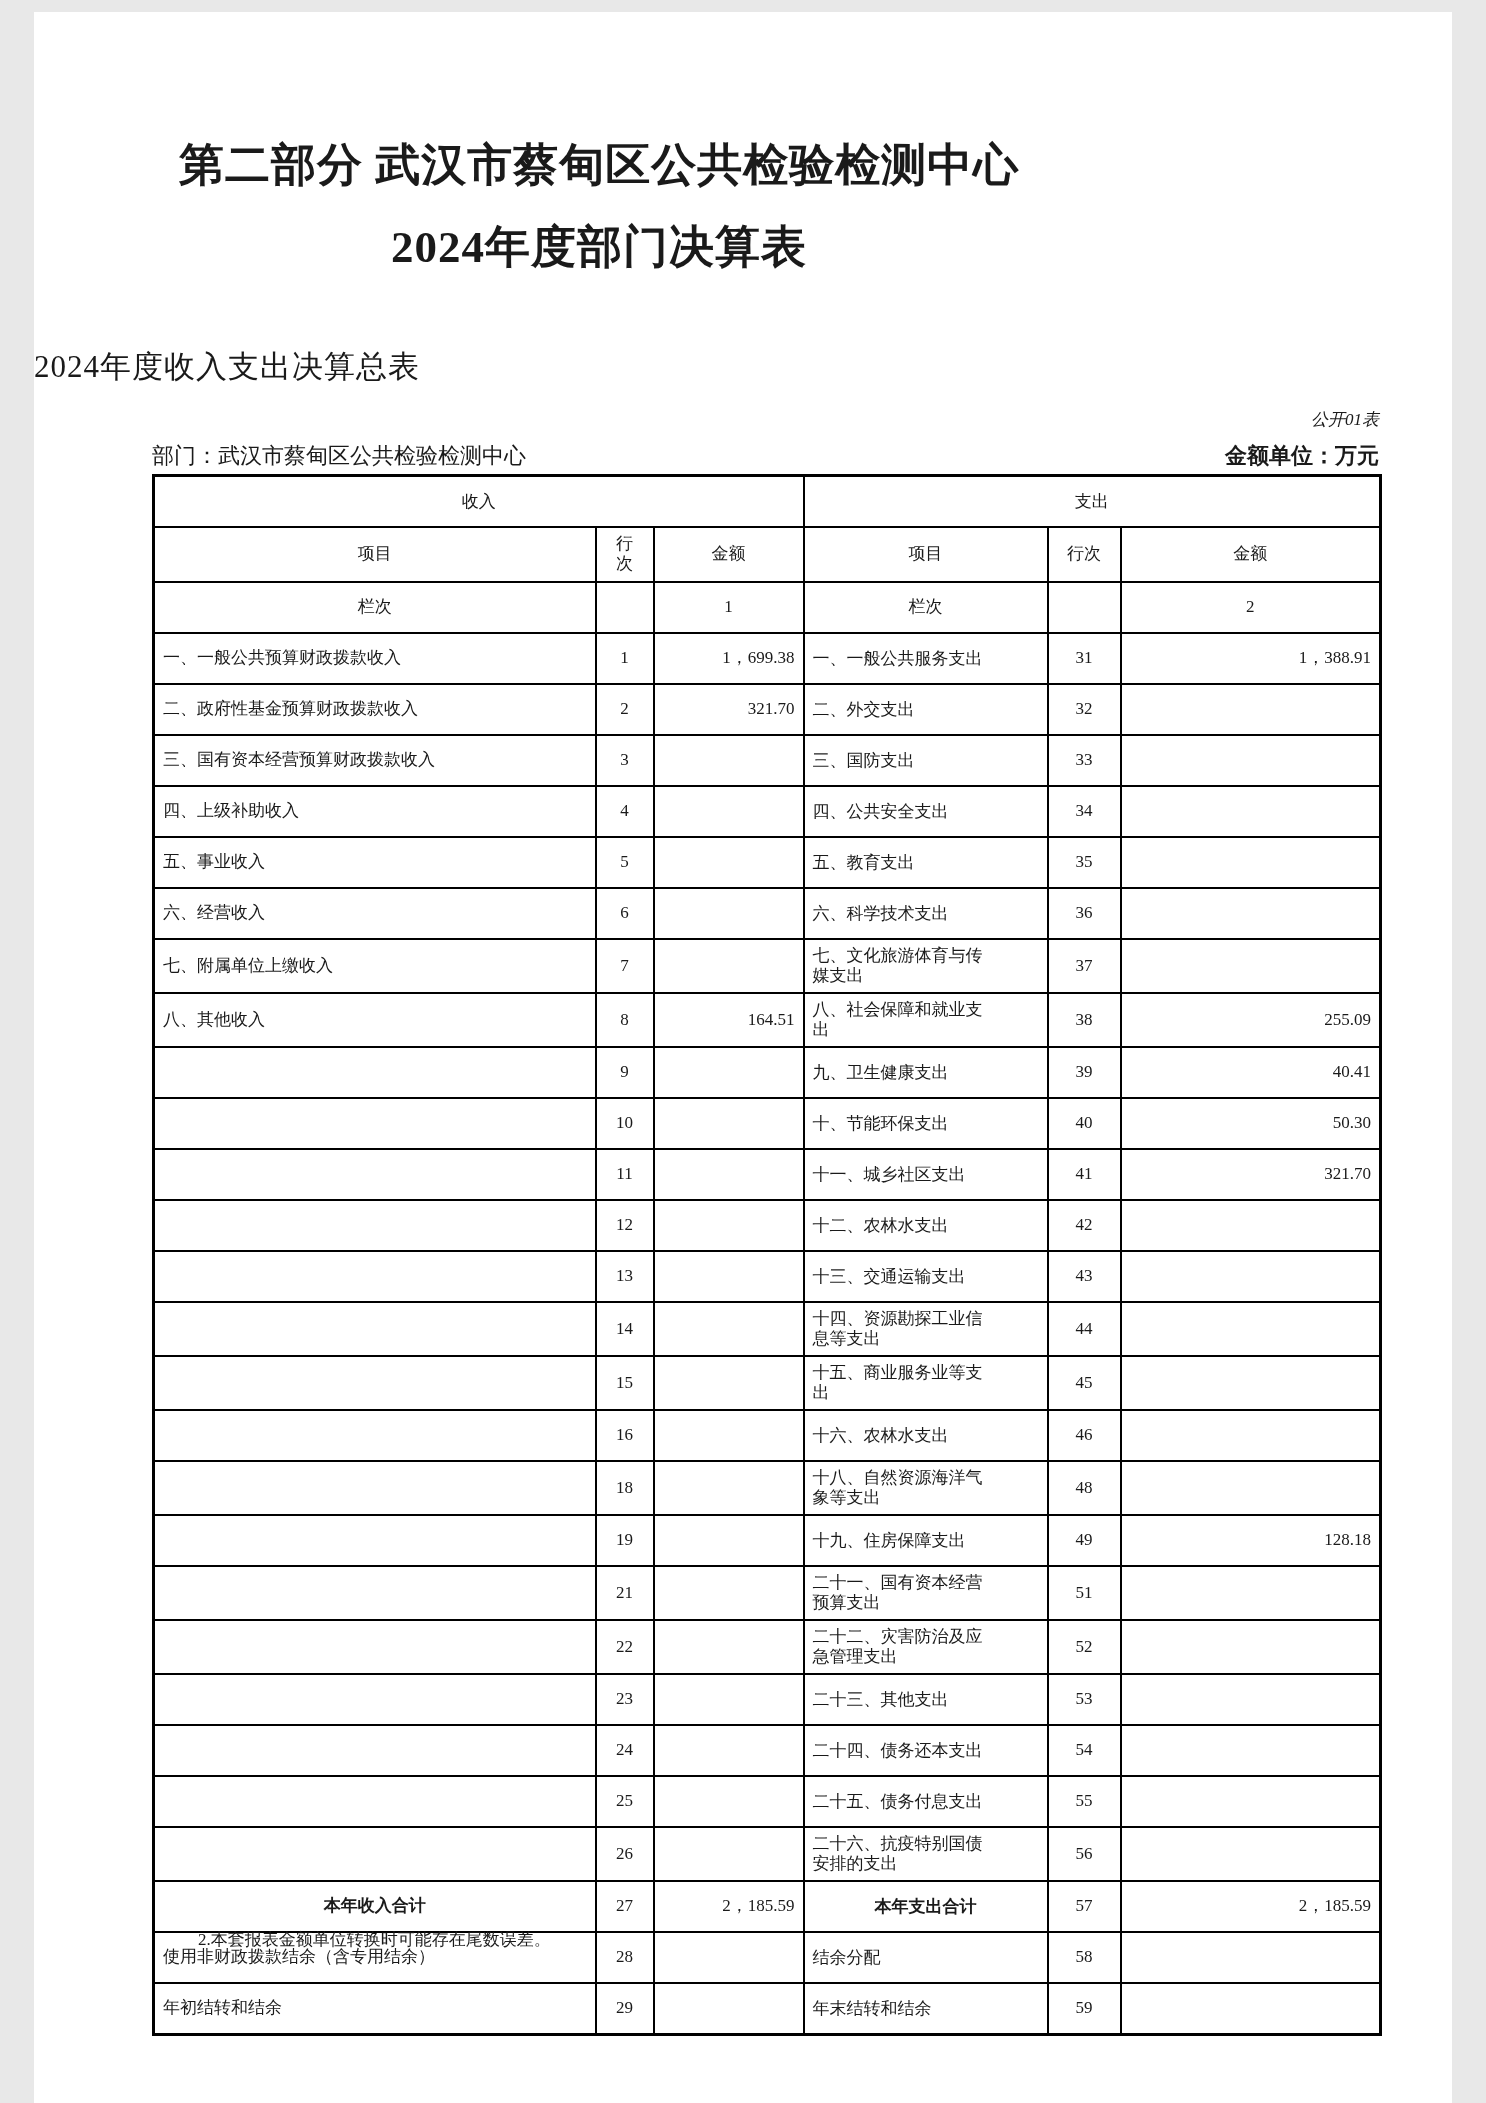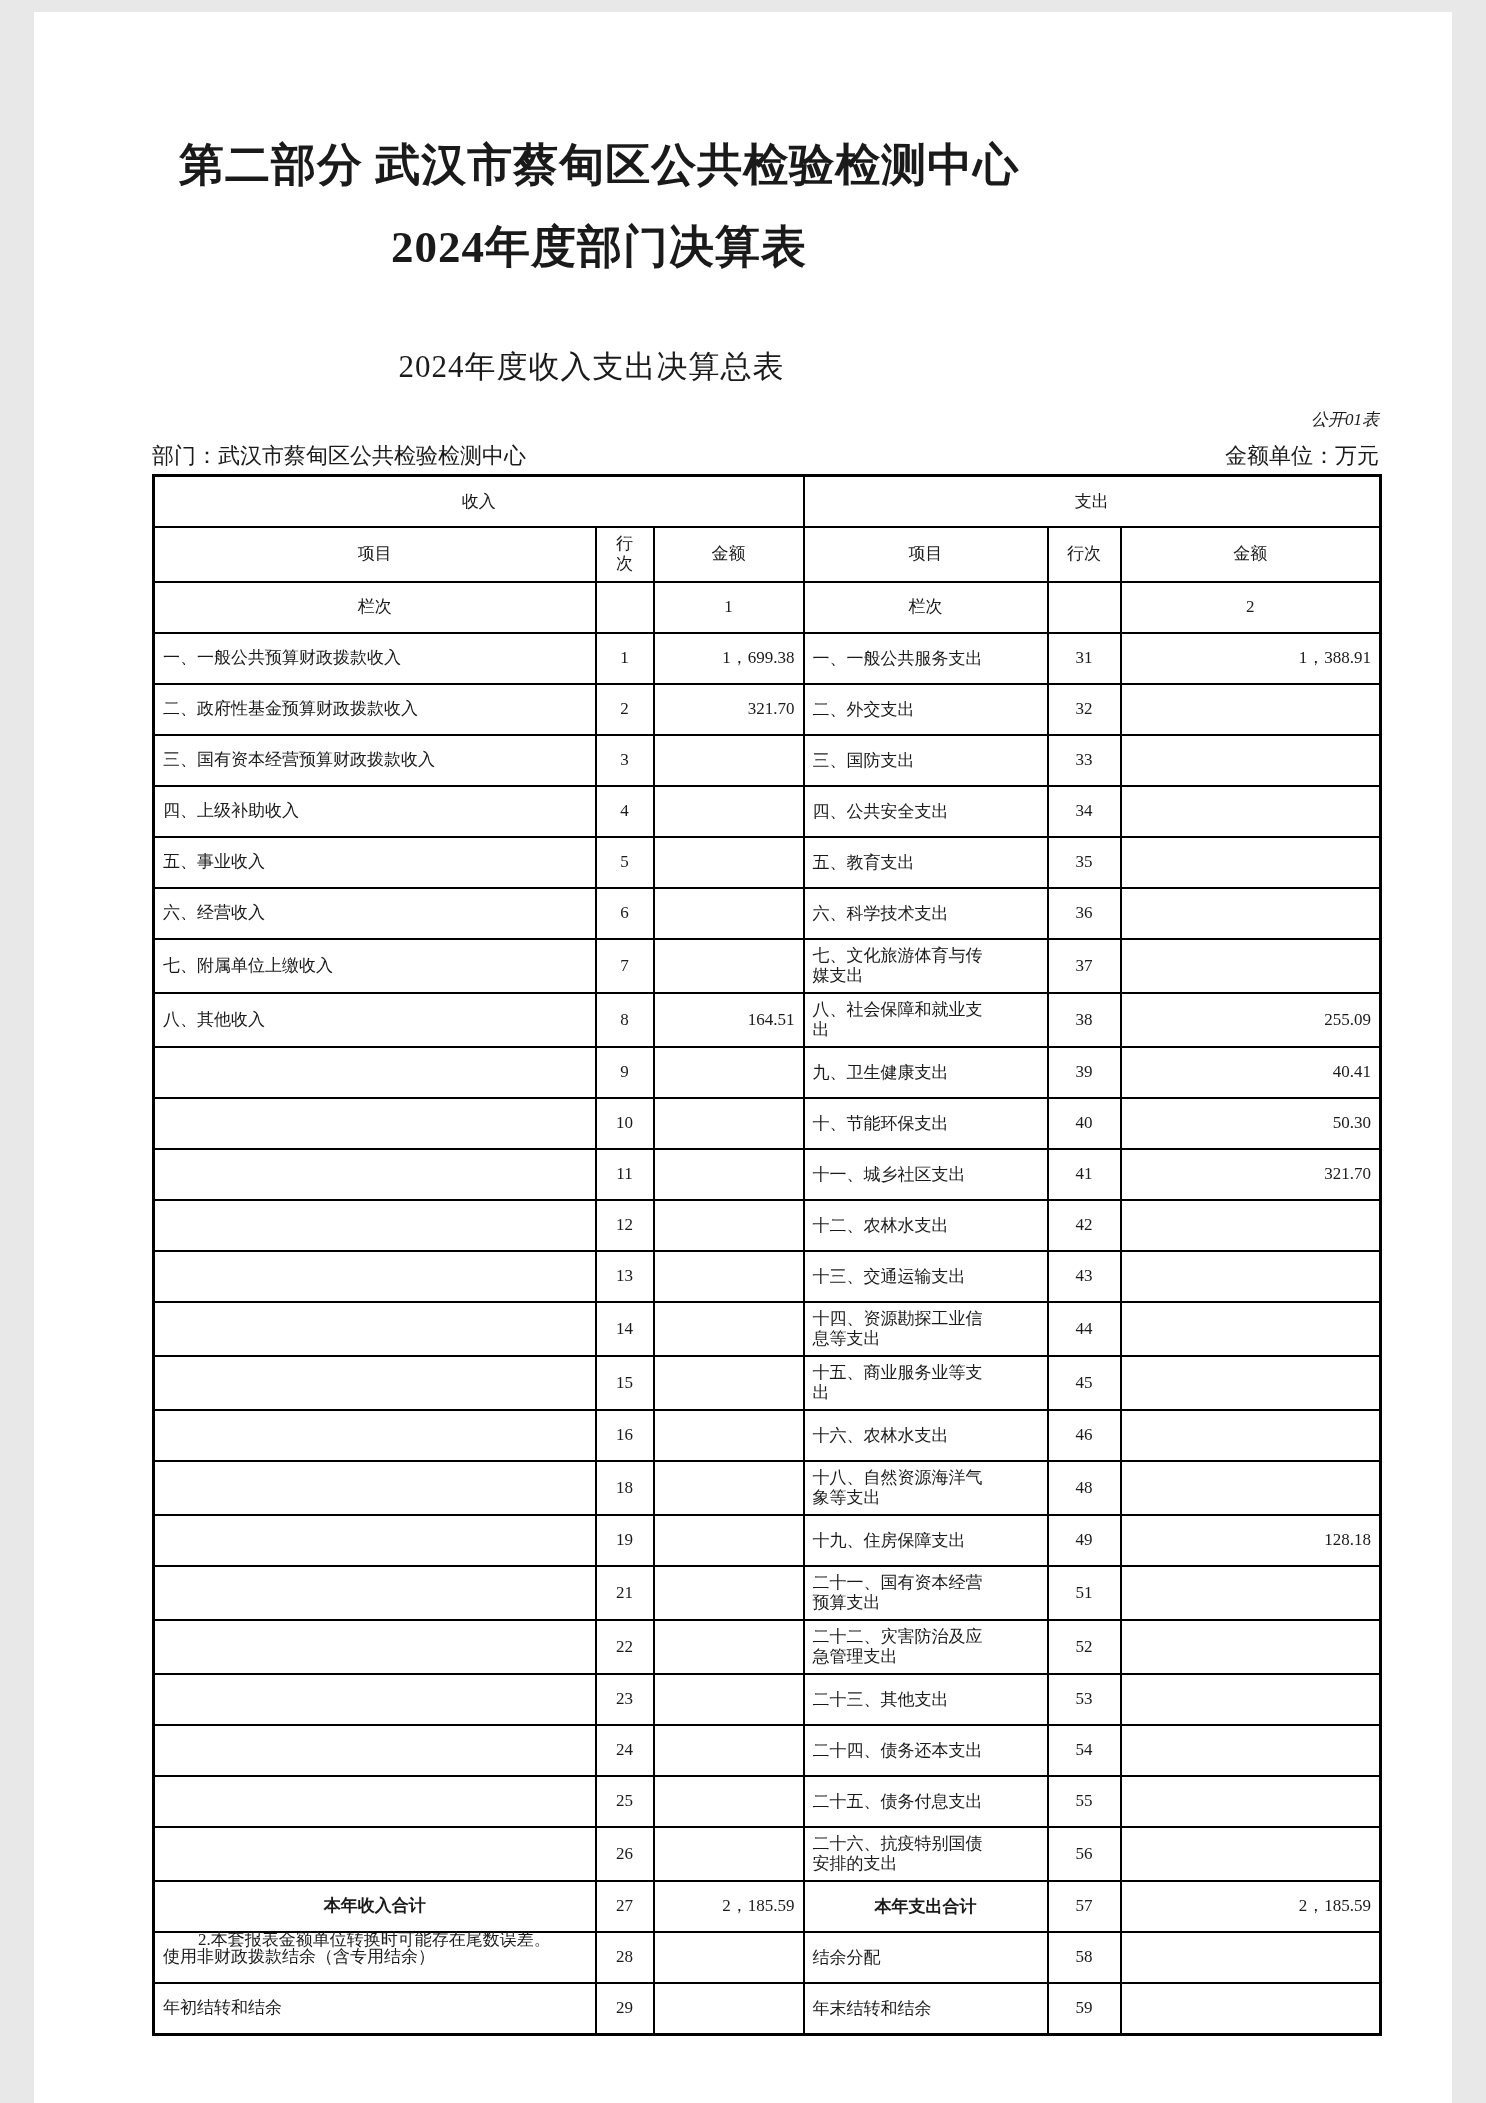--- a/index.html
+++ b/index.html
@@ -22,21 +22,21 @@
     font-size:45px;
     font-weight:bold;
     line-height:82px;
     letter-spacing:1px;
   }
   .doc-subtitle{
     position:absolute;
     top:334px;
     left:0;
     width:1115px;
-    text-align:center;
+    text-align:left;
     font-size:31px;
     font-weight:normal;
     letter-spacing:1px;
   }
   .table-code{
     position:absolute;
     top:396px;
     left:118px;
     width:1227px;
     text-align:right;
@@ -44,21 +44,21 @@
     font-style:italic;
   }
   .meta-line{
     position:absolute;
     top:429px;
     left:118px;
     width:1227px;
     font-size:22px;
   }
   .meta-line .dept{float:left;}
-  .meta-line .unit{float:right;}
+  .meta-line .unit{float:right;font-weight:bold;}
   table.budget{
     position:absolute;
     top:462px;
     left:118px;
     width:1227px;
     border-collapse:collapse;
     table-layout:fixed;
     border:3px solid #000;
     font-size:17px;
   }

